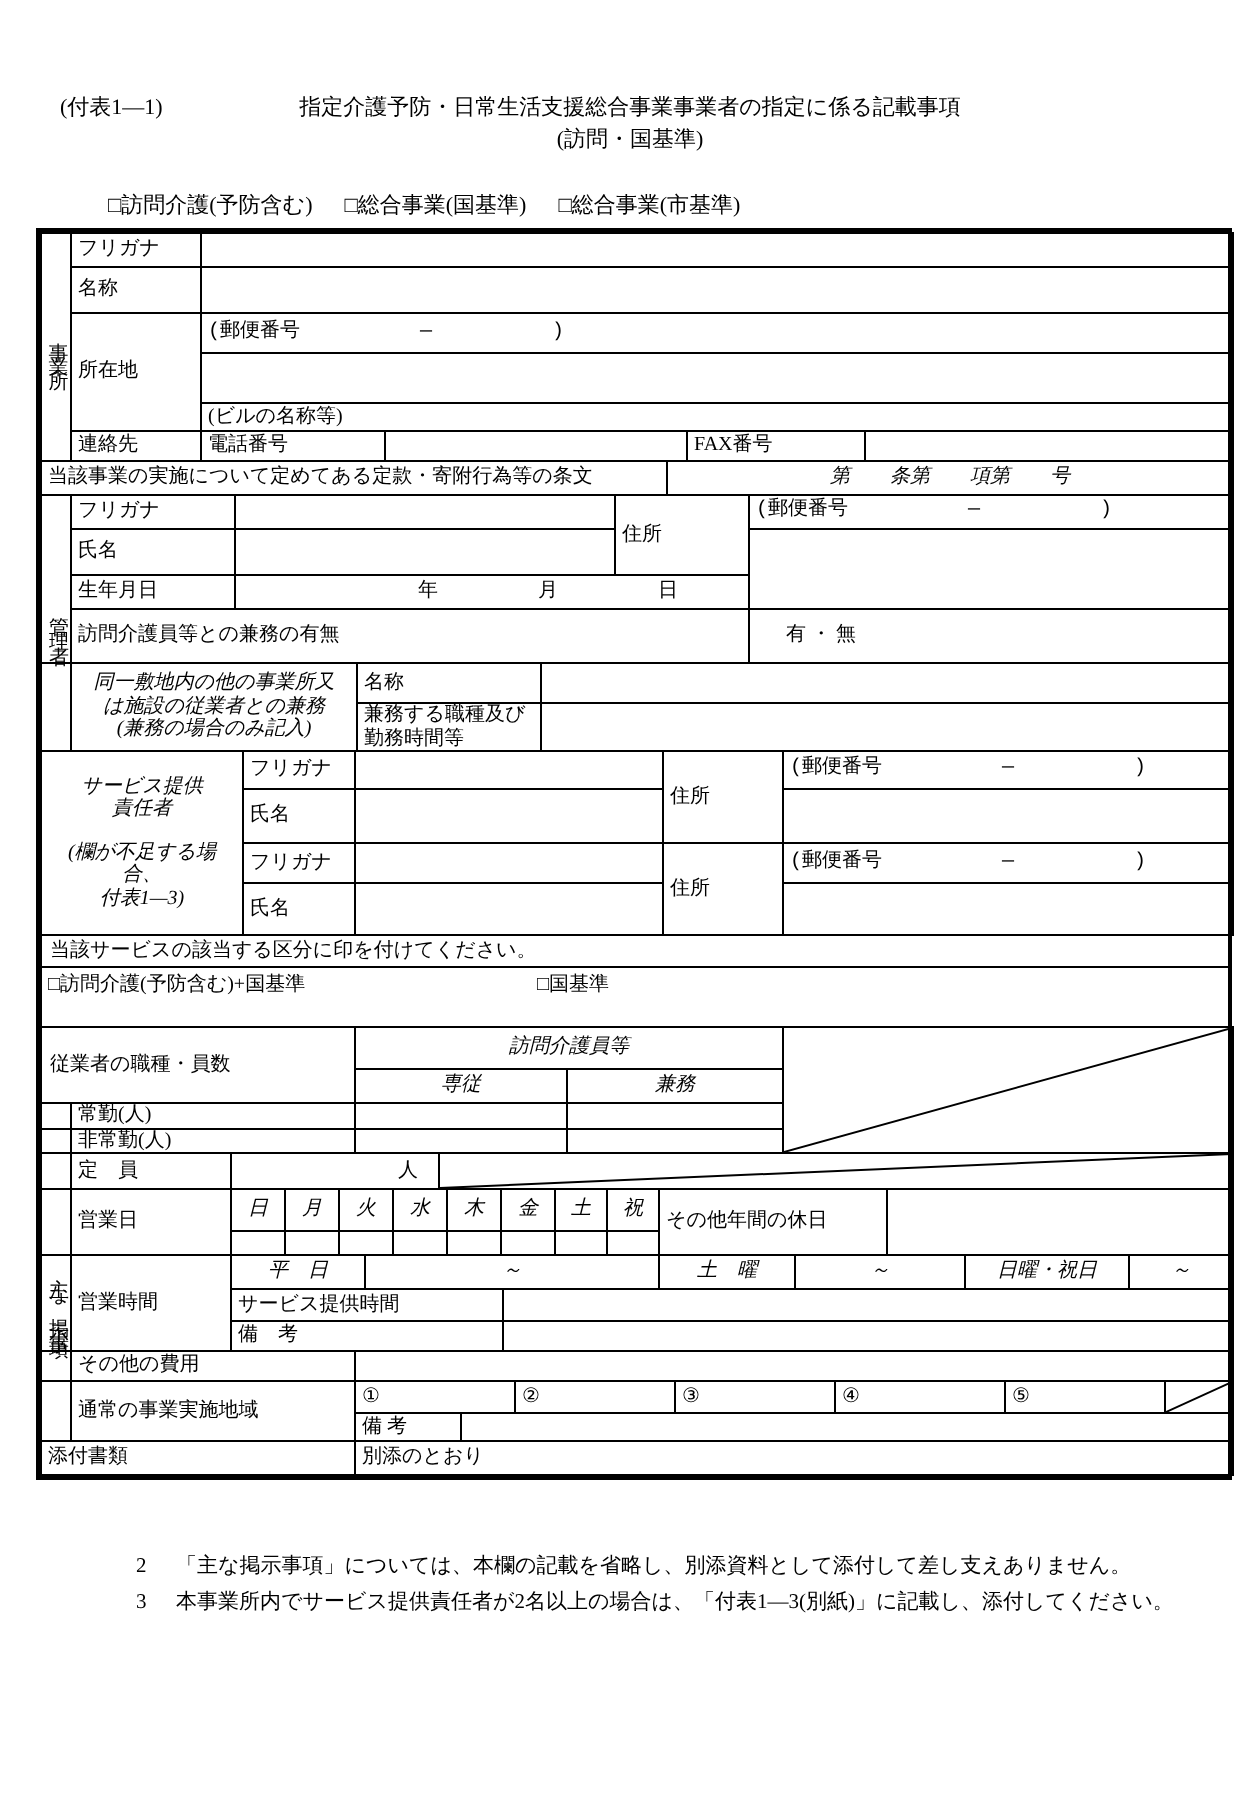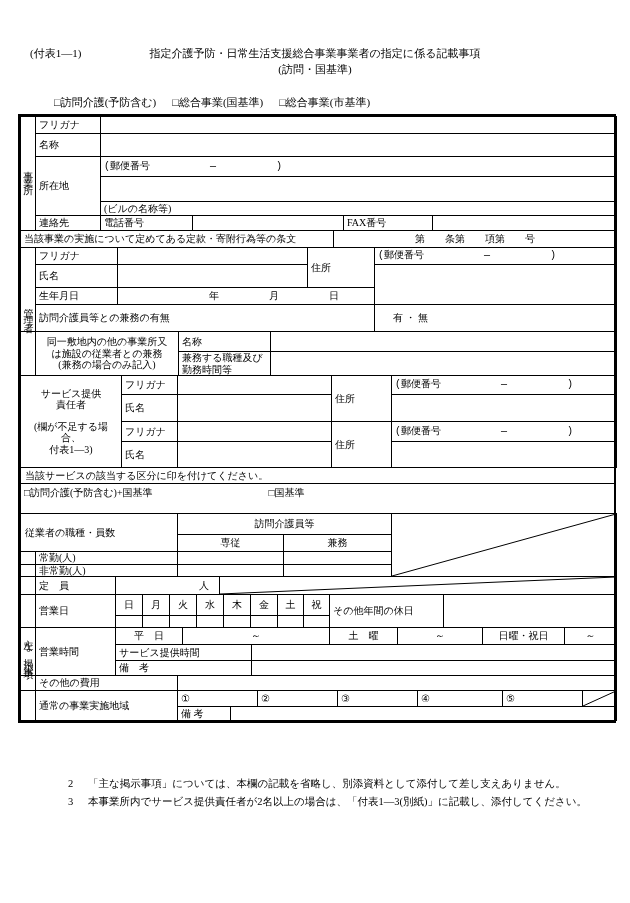--- a/index.html
+++ b/index.html
@@ -17,21 +17,21 @@
   .form-stack { position:absolute; left:18px; top:114px; width:598px; border:2px solid #000; background:#fff; }
   .form-stack > * + * { margin-top:-1px; }
   .wrapblk { position:relative; }
   .wrapblk > * + * { margin-top:-1px; }
 
   table { border-collapse:collapse; table-layout:fixed; width:596px; }
   td, th { border:1px solid #000; padding:0 3px; font-weight:normal; text-align:left;
            vertical-align:middle; font-size:10px; line-height:1.15; overflow:hidden; }
   td.dash { border-bottom:1px dashed #888;margin-top:28px; }
   td.dashR { border-right:1px dashed #888; }
-  .ctr { text-align:center; }
+  .ctr { text-align:center;font-style:italic; }
   .rgt { text-align:right; }
   .preline { white-space:pre-line; }
   .vtext { writing-mode:vertical-rl; text-orientation:upright; letter-spacing:7px;
            margin:0 auto; display:block; }
   th.vcell { text-align:center; padding:0; }
   .ovl { position:absolute; left:0; top:0; bottom:0; width:16px; display:flex;
          align-items:center; justify-content:center; z-index:3; pointer-events:none; }
   .postal { display:flex; justify-content:space-between; padding-right:26px;font-family:Liberation Mono, monospace; }
   .postal.narrow { max-width:205px; }
   td.diag { position:relative; padding:0; }
@@ -425,20 +425,32 @@
         </td>
       </tr>
       <tr style="height:14px">
         <td class="dashR">備 考</td>
         <td colspan="6"></td>
       </tr>
     </tbody>
       </table>
   </div>
 
+  <table>
+    <colgroup>
+        <col style="width:157px">
+        <col style="width:439px">
+      </colgroup>
+    <tbody>
+        <tr style="height:17px">
+      <td>添付書類</td>
+      <td>別添のとおり</td>
+    </tr>
+  </tbody>
+    </table>
 
 </div>
 
 <div class="notes">
   <div class="note-line">
     <span class="note-lbl"></span>
     <span class="note-num">2</span>
     <span>「主な掲示事項」については、本欄の記載を省略し、別添資料として添付して差し支えありません。</span>
   </div>
   <div class="note-line">

